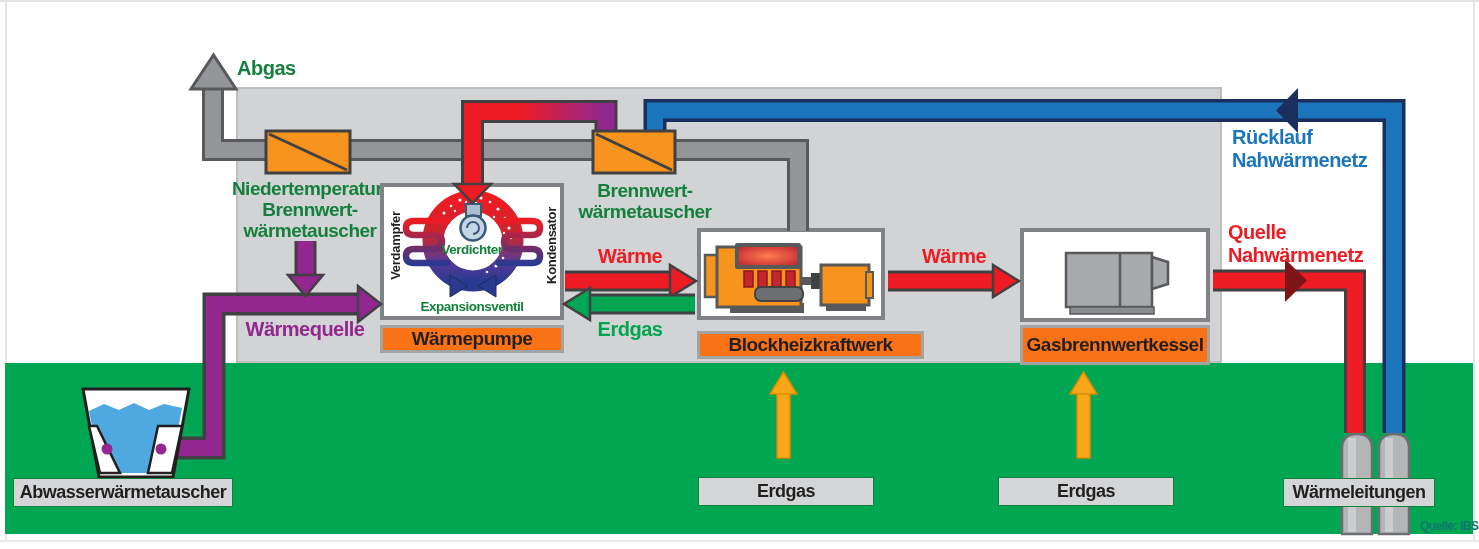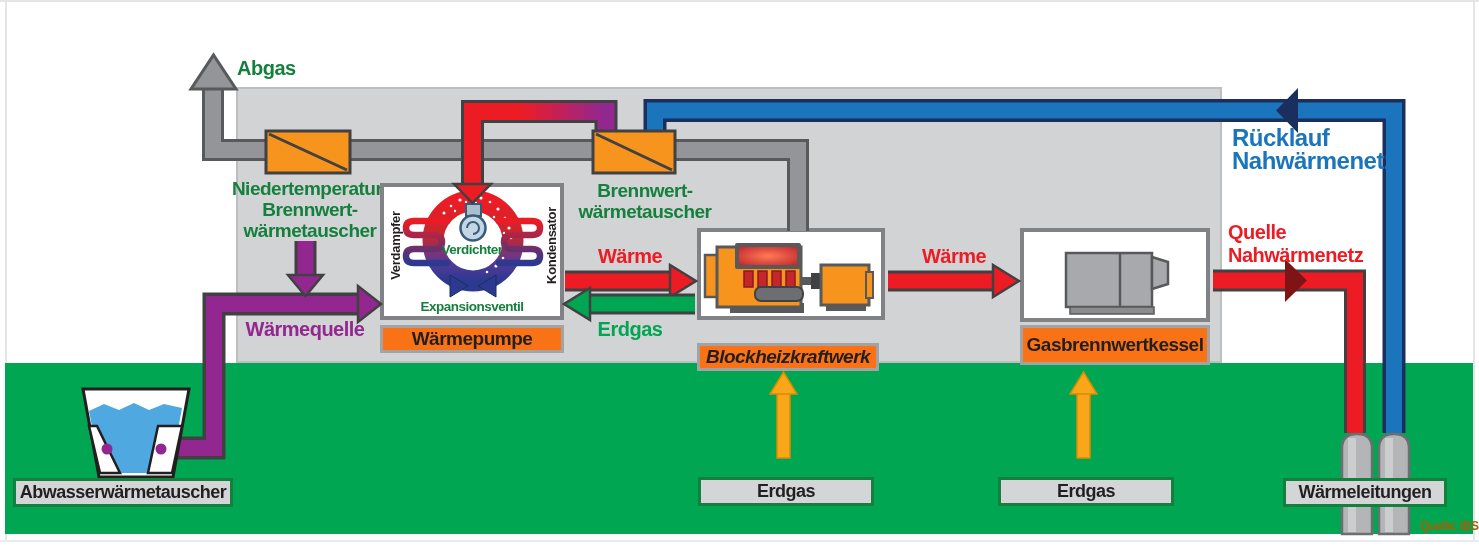--- a/index.html
+++ b/index.html
@@ -7,21 +7,21 @@
          font-family:"Liberation Sans",sans-serif;overflow:hidden;}
   .edge{position:absolute;background:#E3E5E6;}
   .panel{position:absolute;left:236px;top:87px;width:986px;height:276px;
          background:#D1D3D4;border:2px solid #BCBEC0;box-sizing:border-box;z-index:0;}
   .ground{position:absolute;left:5px;top:363px;width:1468px;height:171px;background:#00A651;z-index:0;}
   .pipes{position:absolute;left:0;top:0;z-index:3;pointer-events:none;}
   .box{position:absolute;background:#fff;border:4px solid #808285;box-sizing:border-box;z-index:2;}
   .labelbox{position:absolute;background:#f97316;border:3px solid #a3a3a3;box-sizing:border-box;
             display:flex;align-items:center;justify-content:center;font-weight:bold;font-size:19px;
             color:#231F20;letter-spacing:-0.5px;z-index:2;white-space:nowrap;}
-  .graybox{background:#D4D5D6;border:3px solid #15803d;font-size:18px;z-index:4;}
+  .graybox{background:#D4D5D6;border:1px solid #15803d;font-size:18px;z-index:4;}
   .lbl{position:absolute;font-weight:bold;color:#15803d;letter-spacing:-0.5px;line-height:21px;white-space:nowrap;}
   .ctr{text-align:center;}
   .z1{z-index:1}.z4{z-index:4}
   .rot{position:absolute;transform:rotate(-90deg);font-weight:bold;font-size:13px;color:#231F20;
        width:90px;text-align:center;letter-spacing:-0.3px;}
   .hpinner{position:absolute;left:0;top:0;}
 </style>
 </head>
 <body>
 
@@ -96,21 +96,21 @@
     <div class="rot" style="left:-34px;top:51px;">Verdampfer</div>
     <div class="rot" style="left:122px;top:51px;">Kondensator</div>
     <div class="lbl ctr" style="left:38px;top:52px;width:100px;font-size:13.5px;">Verdichter</div>
     <div class="lbl ctr" style="left:18px;top:109px;width:140px;font-size:13.5px;">Expansionsventil</div>
   </div>
   <div class="labelbox" style="left:380px;top:325px;width:184px;height:28px;">
     <span>Wärmepumpe</span>
   </div>
 
   <div class="box" style="left:697px;top:228px;width:188px;height:92px;"></div>
-  <div class="labelbox" style="left:697px;top:343px;width:182px;height:28px;font-style:italic;">
+  <div class="labelbox" style="left:697px;top:331px;width:227px;height:28px;">
     <span>Blockheizkraftwerk</span>
   </div>
 
   <div class="box" style="left:1020px;top:228px;width:190px;height:94px;"></div>
   <div class="labelbox" style="left:1020px;top:325px;width:190px;height:40px;">
     <span>Gasbrennwertkessel</span>
   </div>
 
   <svg class="pipes" width="1479" height="549" viewBox="0 0 1479 549">
     <defs>
@@ -242,37 +242,37 @@
     <div>Brennwert-</div>
     <div>wärmetauscher</div>
   </div>
 
   <div class="lbl ctr z4" style="left:240px;top:319px;width:130px;font-size:20px;color:#92278F;">Wärmequelle</div>
 
   <div class="lbl ctr z4" style="left:565px;top:246px;width:130px;font-size:20px;color:#ED1C24;">Wärme</div>
   <div class="lbl ctr z4" style="left:565px;top:319px;width:130px;font-size:20px;color:#00A651;">Erdgas</div>
   <div class="lbl ctr z4" style="left:888px;top:246px;width:132px;font-size:20px;color:#ED1C24;">Wärme</div>
 
-  <div class="lbl z4" style="left:1232px;top:126px;font-size:24px;line-height:23px;color:#1B75BC;">
+  <div class="lbl z4" style="left:1232px;top:126px;font-size:20px;line-height:23px;color:#1B75BC;">
     <div>Rücklauf</div>
     <div>Nahwärmenetz</div>
   </div>
   <div class="lbl z4" style="left:1228px;top:221px;font-size:20px;line-height:23px;color:#ED1C24;">
     <div>Quelle</div>
     <div>Nahwärmenetz</div>
   </div>
 
   <div class="labelbox graybox" style="left:13px;top:478px;width:220px;height:29px;">
     <span>Abwasserwärmetauscher</span>
   </div>
   <div class="labelbox graybox" style="left:698px;top:477px;width:176px;height:29px;">
     <span>Erdgas</span>
   </div>
   <div class="labelbox graybox" style="left:998px;top:477px;width:176px;height:29px;">
     <span>Erdgas</span>
   </div>
-  <div class="labelbox graybox" style="left:1283px;top:478px;width:164px;height:29px;">
+  <div class="labelbox graybox" style="left:1283px;top:478px;width:152px;height:29px;">
     <span>Wärmeleitungen</span>
   </div>
 
-  <div class="lbl z4" style="left:1420px;top:516px;font-size:12px;color:#a16207;">Quelle: IBS</div>
+  <div class="lbl z4" style="left:1420px;top:516px;font-size:12px;color:#0f766e;">Quelle: IBS</div>
 
 </div>
 
 </body></html>

